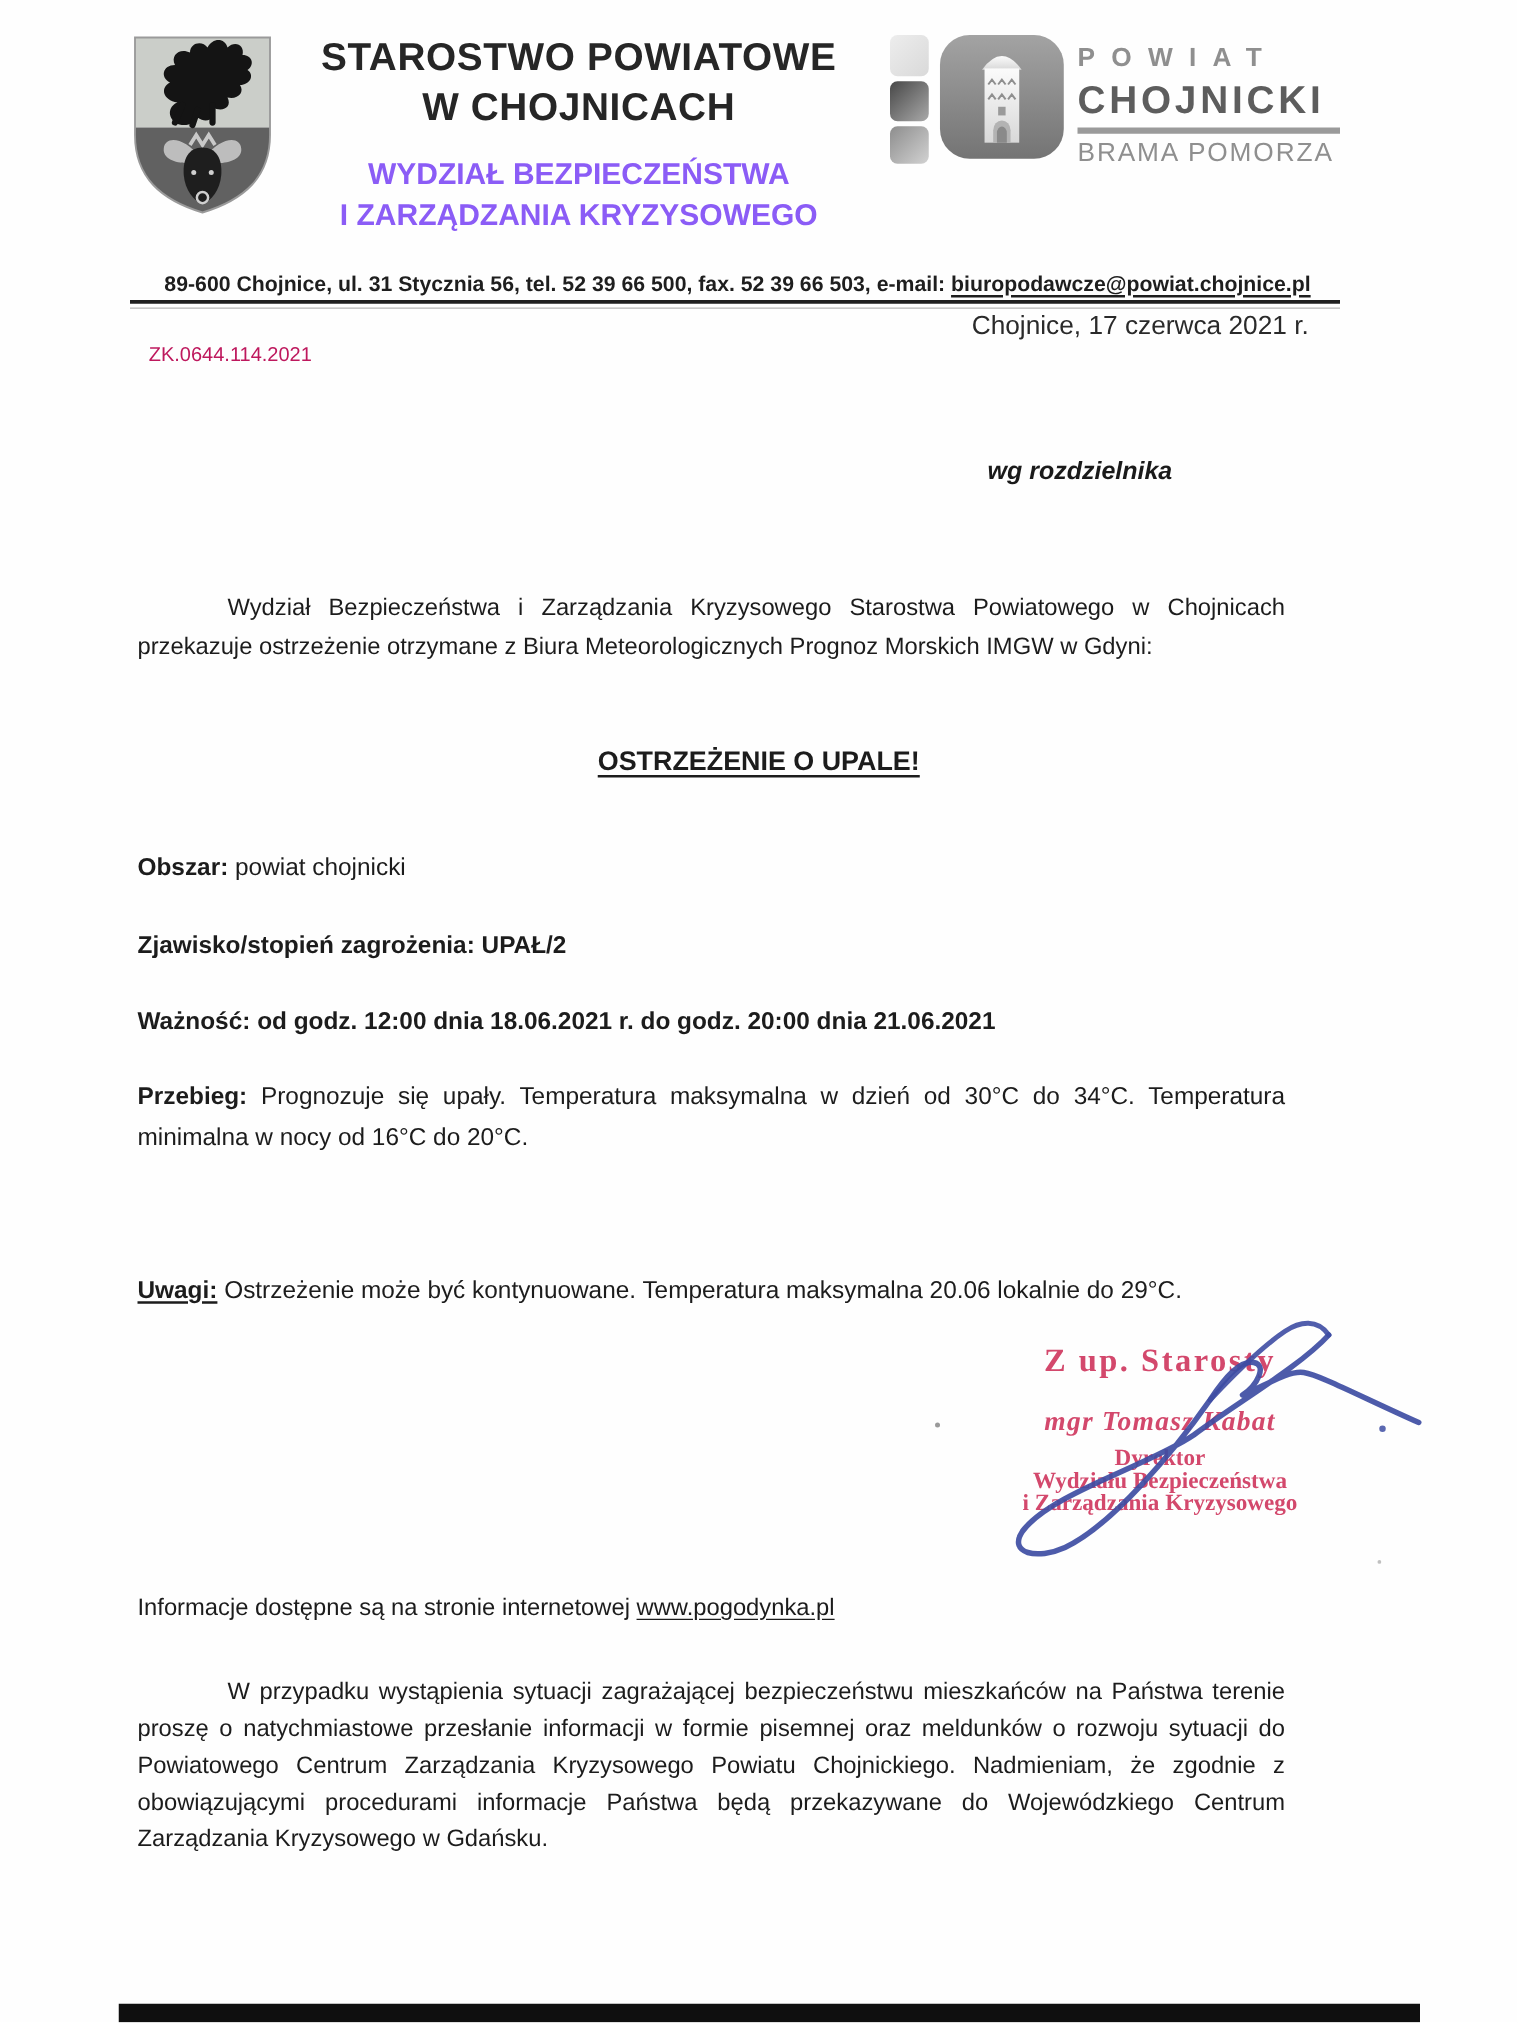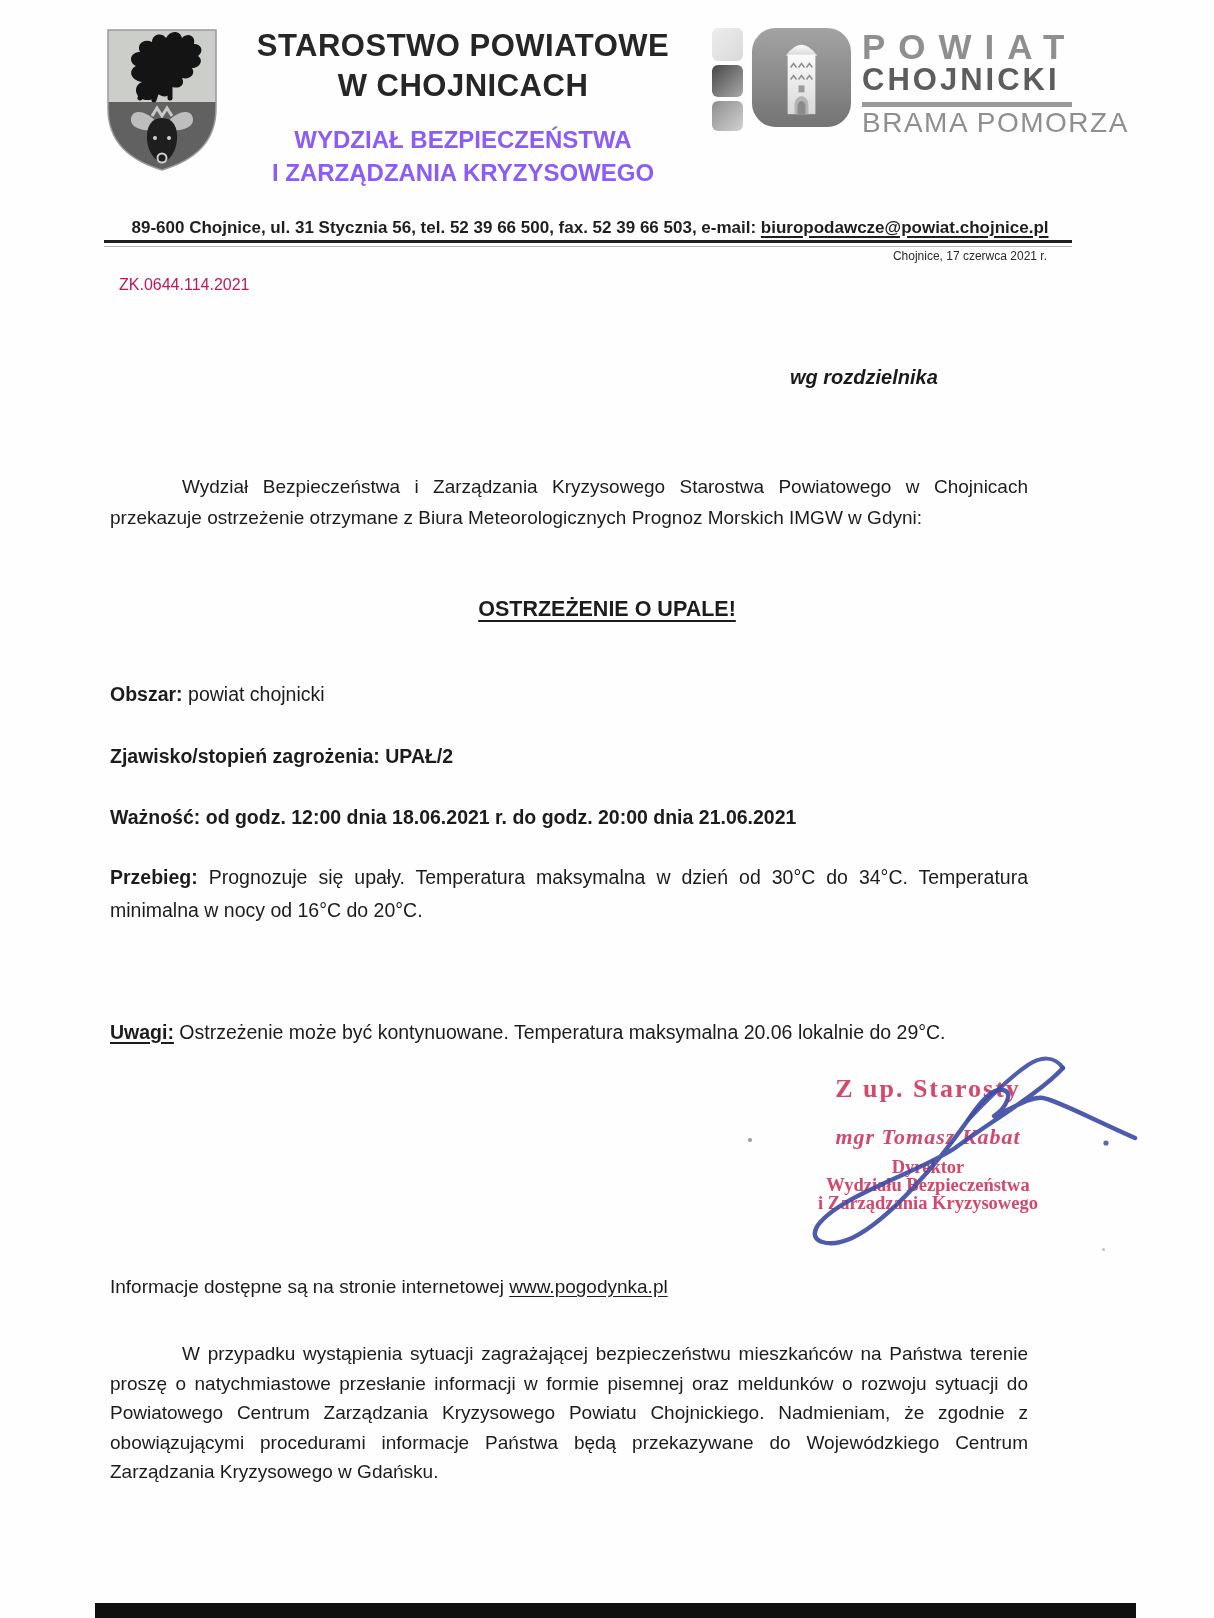--- a/index.html
+++ b/index.html
@@ -14,30 +14,30 @@
   .dept-block{margin-top:17px;}
   .dept-line{font-size:24px; font-weight:bold; line-height:33px; color:#8b5cf6;}
   .logo{position:absolute; left:712px; top:26px; display:flex; align-items:flex-start;}
   .logo-squares{display:flex; flex-direction:column; gap:4px; margin-top:2px;}
   .sq{width:31px; height:32px; border-radius:6px;}
   .sq1{background:linear-gradient(135deg,#ededed,#d9d9d9); height:33px;}
   .sq2{background:linear-gradient(135deg,#474747,#a9a9a9);}
   .sq3{background:linear-gradient(135deg,#8d8d8d,#d2d2d2); height:30px;}
   .emblem{margin-left:7px; width:103px; height:103px;}
   .logo-text{margin-left:9px; width:212px; text-align:left;}
-  .logo-title{font-size:35px; font-weight:bold; letter-spacing:13px; color:#8f8f8f; line-height:30px; margin-top:6px; white-space:nowrap;}
+  .logo-title{font-size:21px; font-weight:bold; letter-spacing:13px; color:#8f8f8f; line-height:30px; margin-top:6px; white-space:nowrap;}
   .logo-subtitle{font-size:31px; font-weight:bold; letter-spacing:3px; color:#5d5d5d; line-height:36px; white-space:nowrap;}
   .logo-rule{height:5px; background:#9a9a9a; width:210px; margin-top:4px;}
-  .logo-tagline{font-size:28px; color:#8f8f8f; letter-spacing:1.5px; line-height:28px; margin-top:2px; white-space:nowrap;}
+  .logo-tagline{font-size:21px; color:#8f8f8f; letter-spacing:1.5px; line-height:28px; margin-top:2px; white-space:nowrap;}
   .contact-line{position:absolute; left:0; top:218px; width:1180px; text-align:center; font-size:17px; font-weight:bold; color:#1e1e1e; white-space:nowrap;}
   .contact-line a{color:#1e1e1e; text-decoration:underline; text-decoration-thickness:2px; text-underline-offset:3px;}
   .rule-main{position:absolute; left:104px; top:240px; width:968px; height:3px; background:#1f1f1f;}
   .rule-echo{position:absolute; left:104px; top:246px; width:968px; height:1px; background:#b5b5b5;}
   
-  .place-date{position:absolute; top:249px; right:167px; font-size:12px; color:#2a2a2a;}
+  .place-date{position:absolute; top:249px; right:167px; font-size:21px; color:#2a2a2a;}
   .case-number{position:absolute; top:276px; left:119px; font-size:16px; color:#be185d;}
   .addressee{position:absolute; top:366px; left:790px; font-size:20px; font-weight:bold; font-style:italic; color:#1a1a1a;}
   
   .body-text{font-size:19px; line-height:31px; color:#1c1c1c;}
   .intro{position:absolute; left:110px; top:452px; width:918px; text-align:justify; text-indent:72px;}
   .warn-title{position:absolute; left:0; top:597px; width:1214px; text-align:center;}
   .warn-title span{font-size:21.5px; font-weight:bold; text-decoration:underline; text-decoration-thickness:2px; text-underline-offset:4px;}
   .field{position:absolute; left:110px; width:918px; font-size:19.5px; line-height:33px;}
   .f-area{top:658px;}
   .f-phen{top:720px; font-weight:bold;}

